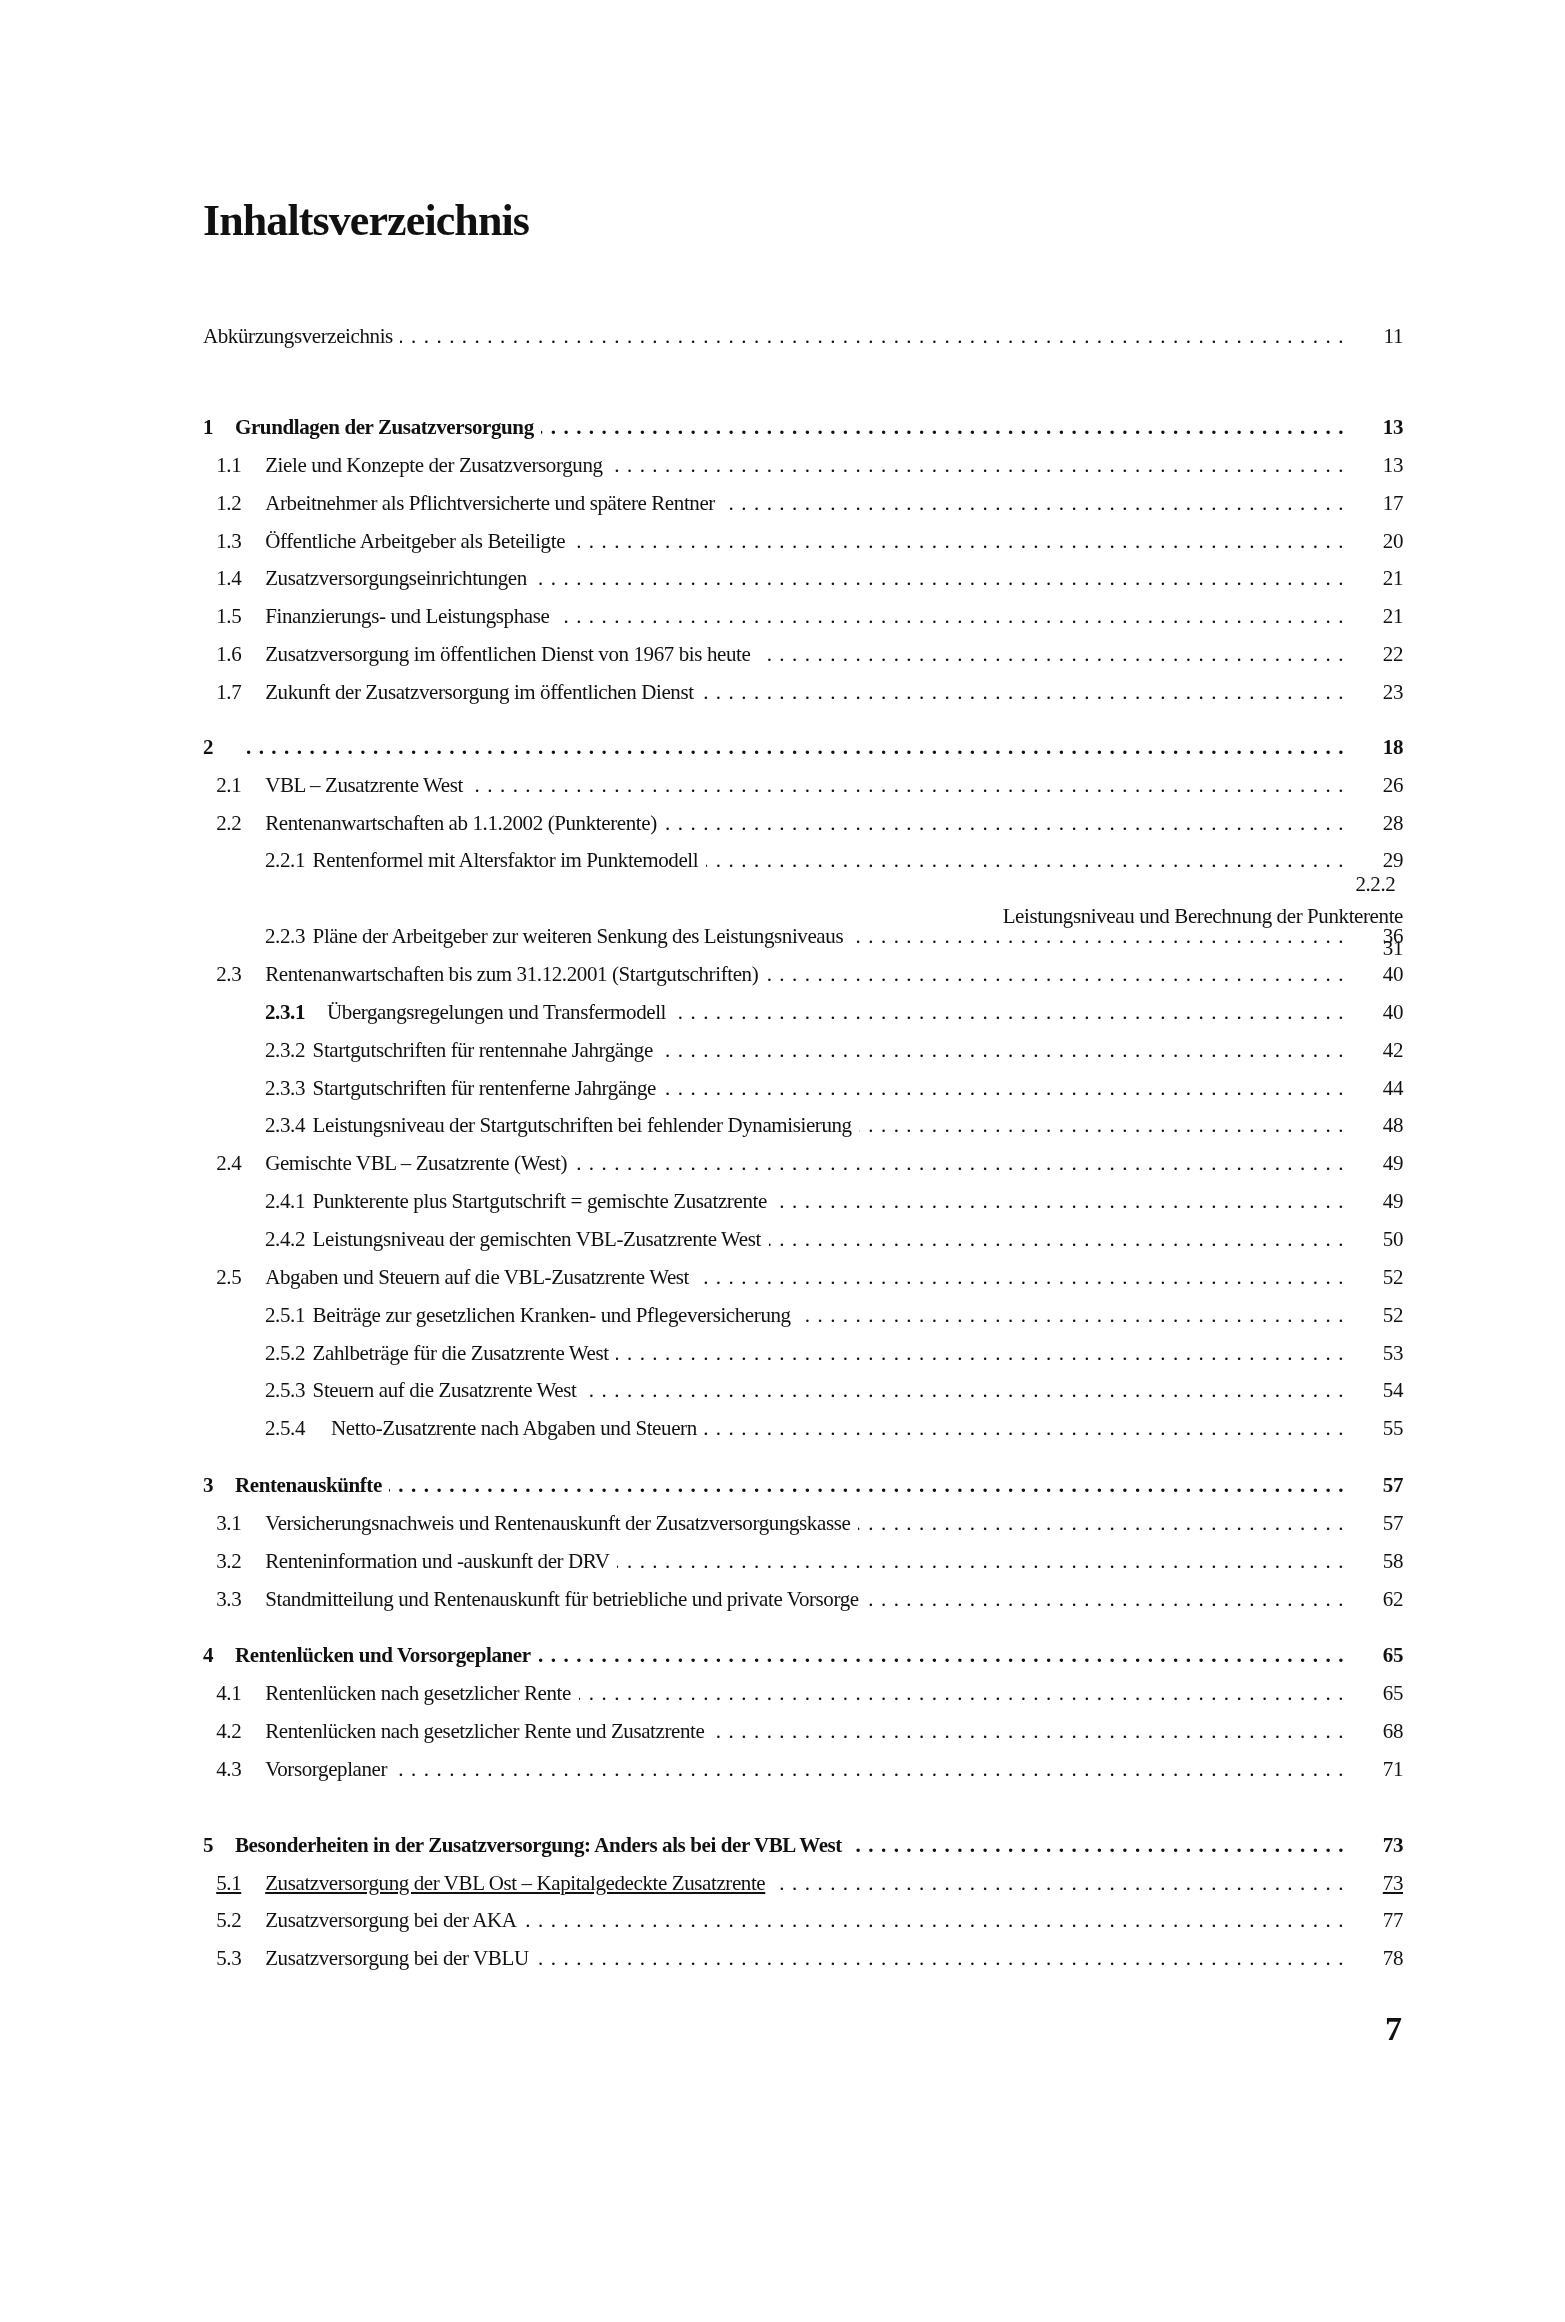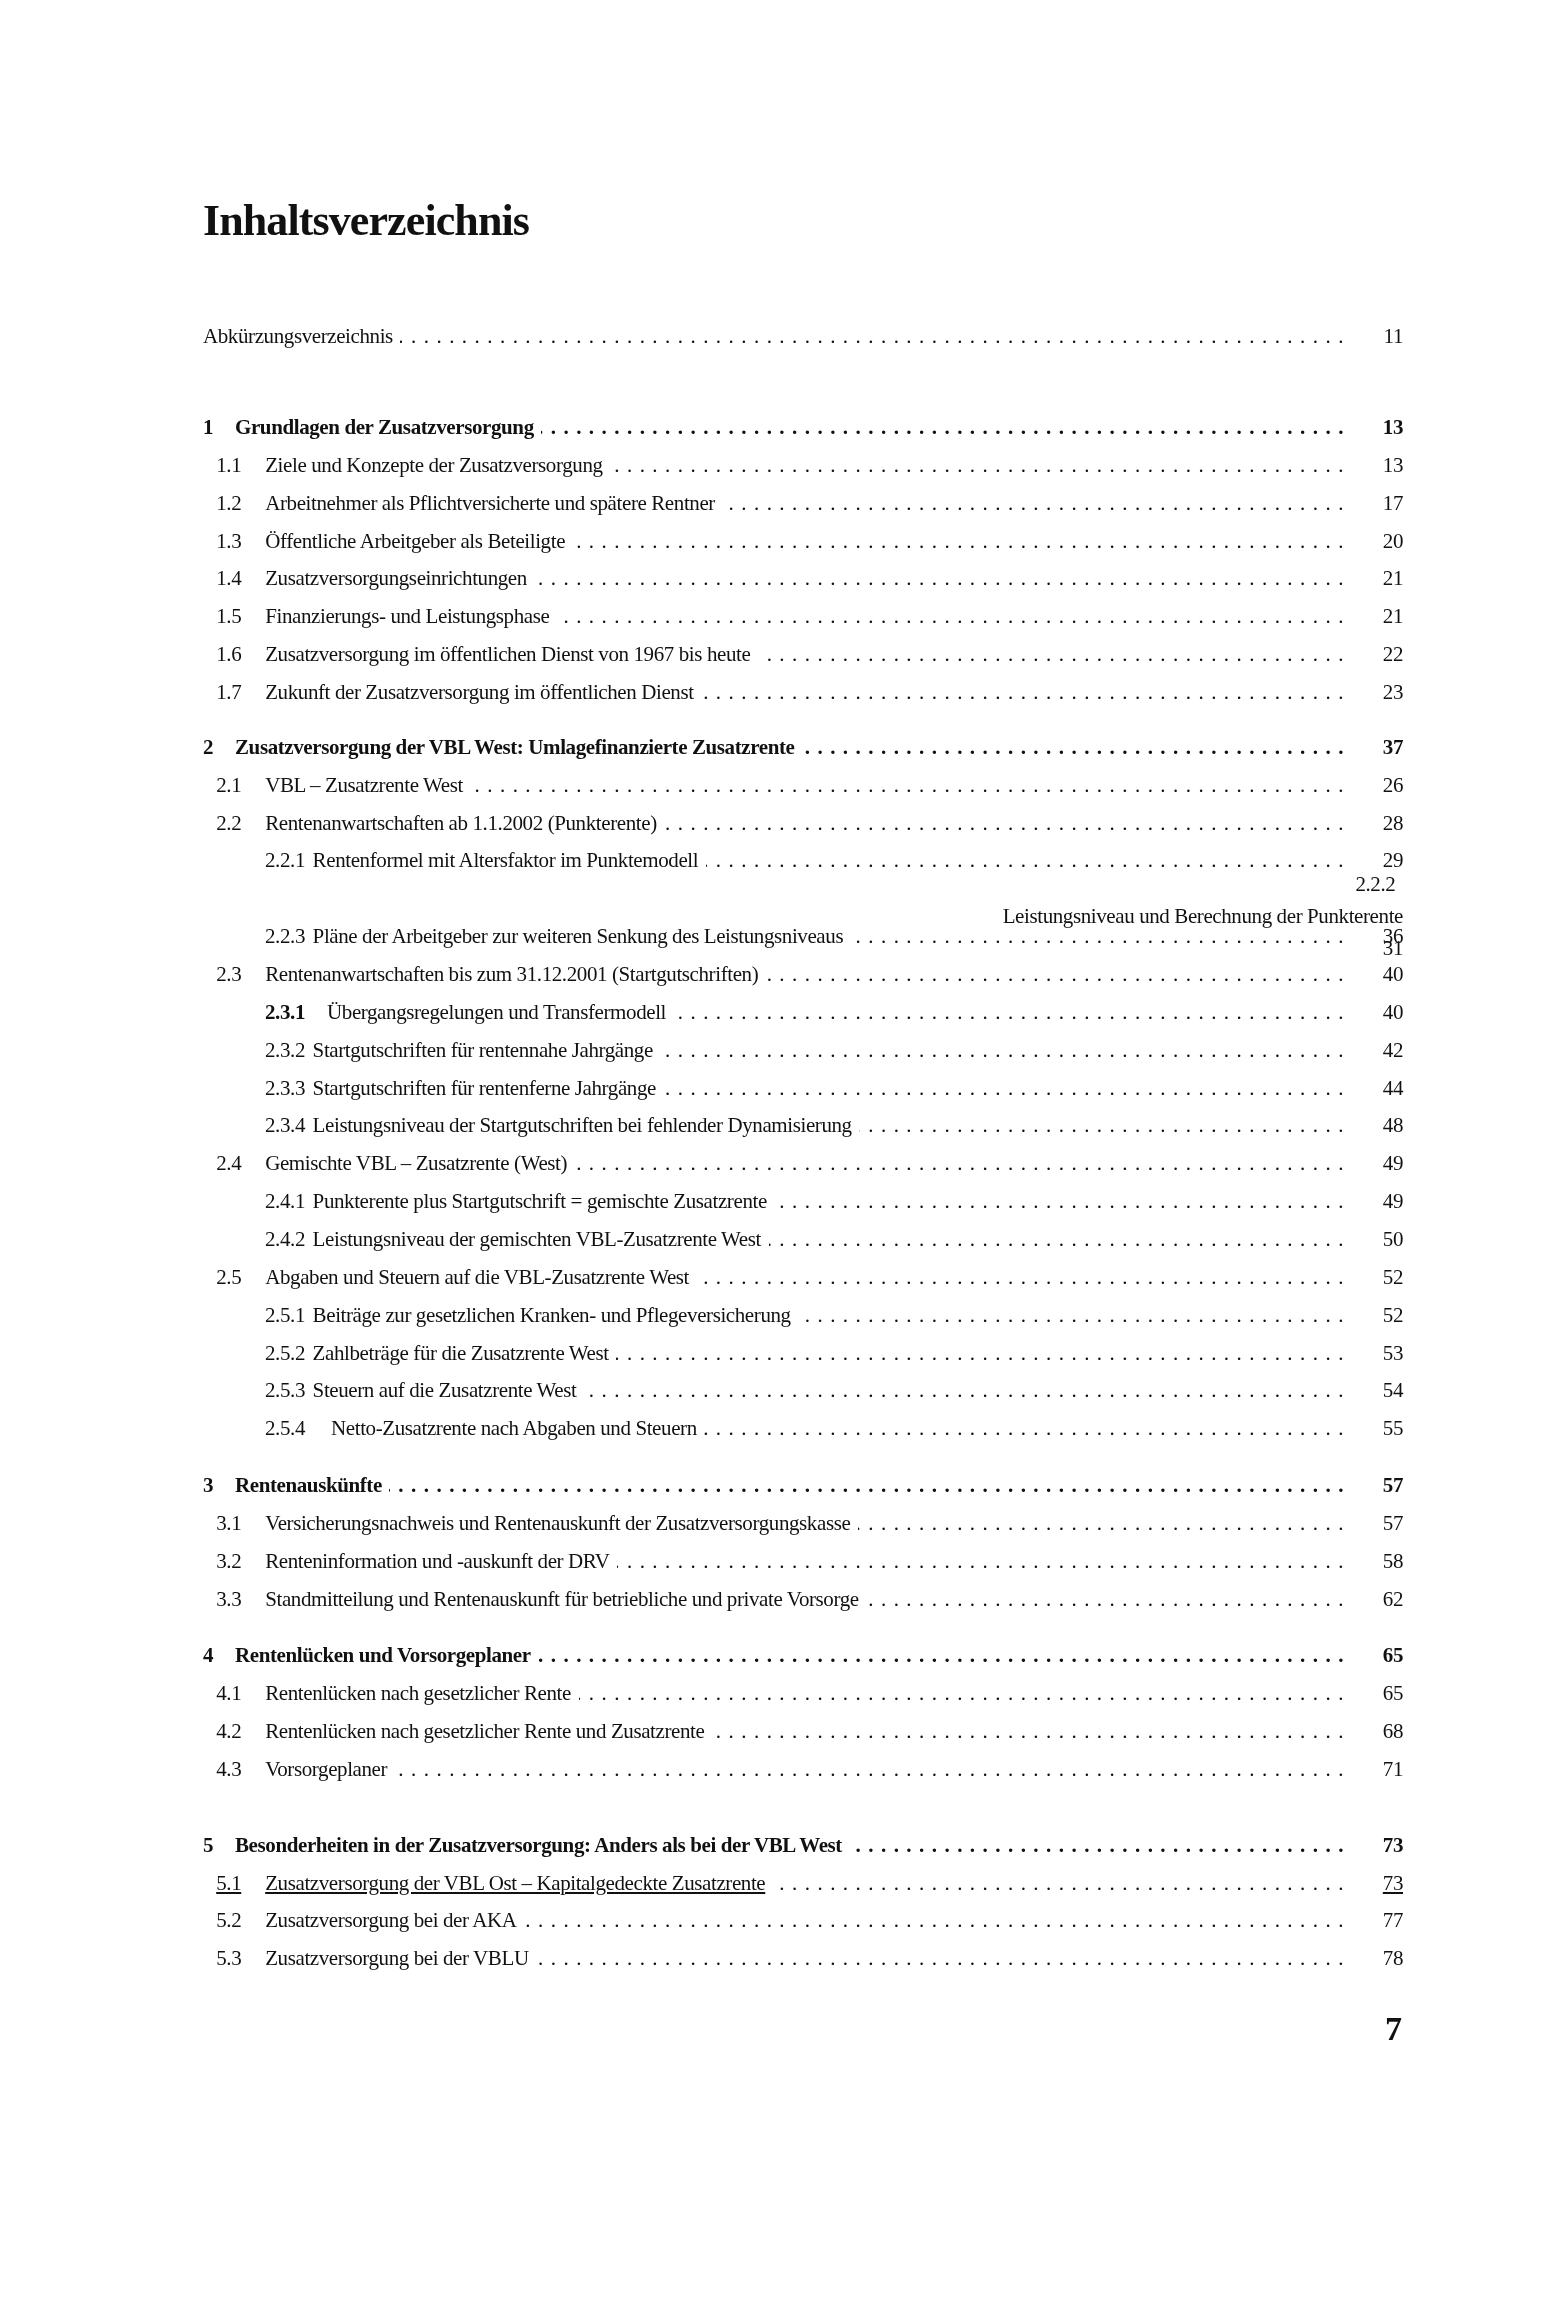--- a/index.html
+++ b/index.html
@@ -80,23 +80,22 @@
       <span class="page">22</span>
     </div>
     <div class="row lvl-sec" style="top: 670px;">
       <span class="num">1.7</span>
       <span class="label">Zukunft der Zusatzversorgung im öffentlichen Dienst</span>
       <span class="dots"></span>
       <span class="page">23</span>
     </div>
     <div class="row lvl-ch" style="top: 725px;">
       <span class="num">2</span>
-      <span class="label">Zusatzversorgung der VBL West: Umlagefinanzierte Zusatzrente</span>
-      <span class="dots"></span>
-      <span class="page">37</span>
+      <span class="dots"></span>
+      <span class="page">18</span>
     </div>
     <div class="row lvl-sec" style="top: 763px;">
       <span class="num">2.1</span>
       <span class="label">VBL – Zusatzrente West</span>
       <span class="dots"></span>
       <span class="page">26</span>
     </div>
     <div class="row lvl-sec" style="top: 801px;">
       <span class="num">2.2</span>
       <span class="label">Rentenanwartschaften ab 1.1.2002 (Punkterente)</span>

